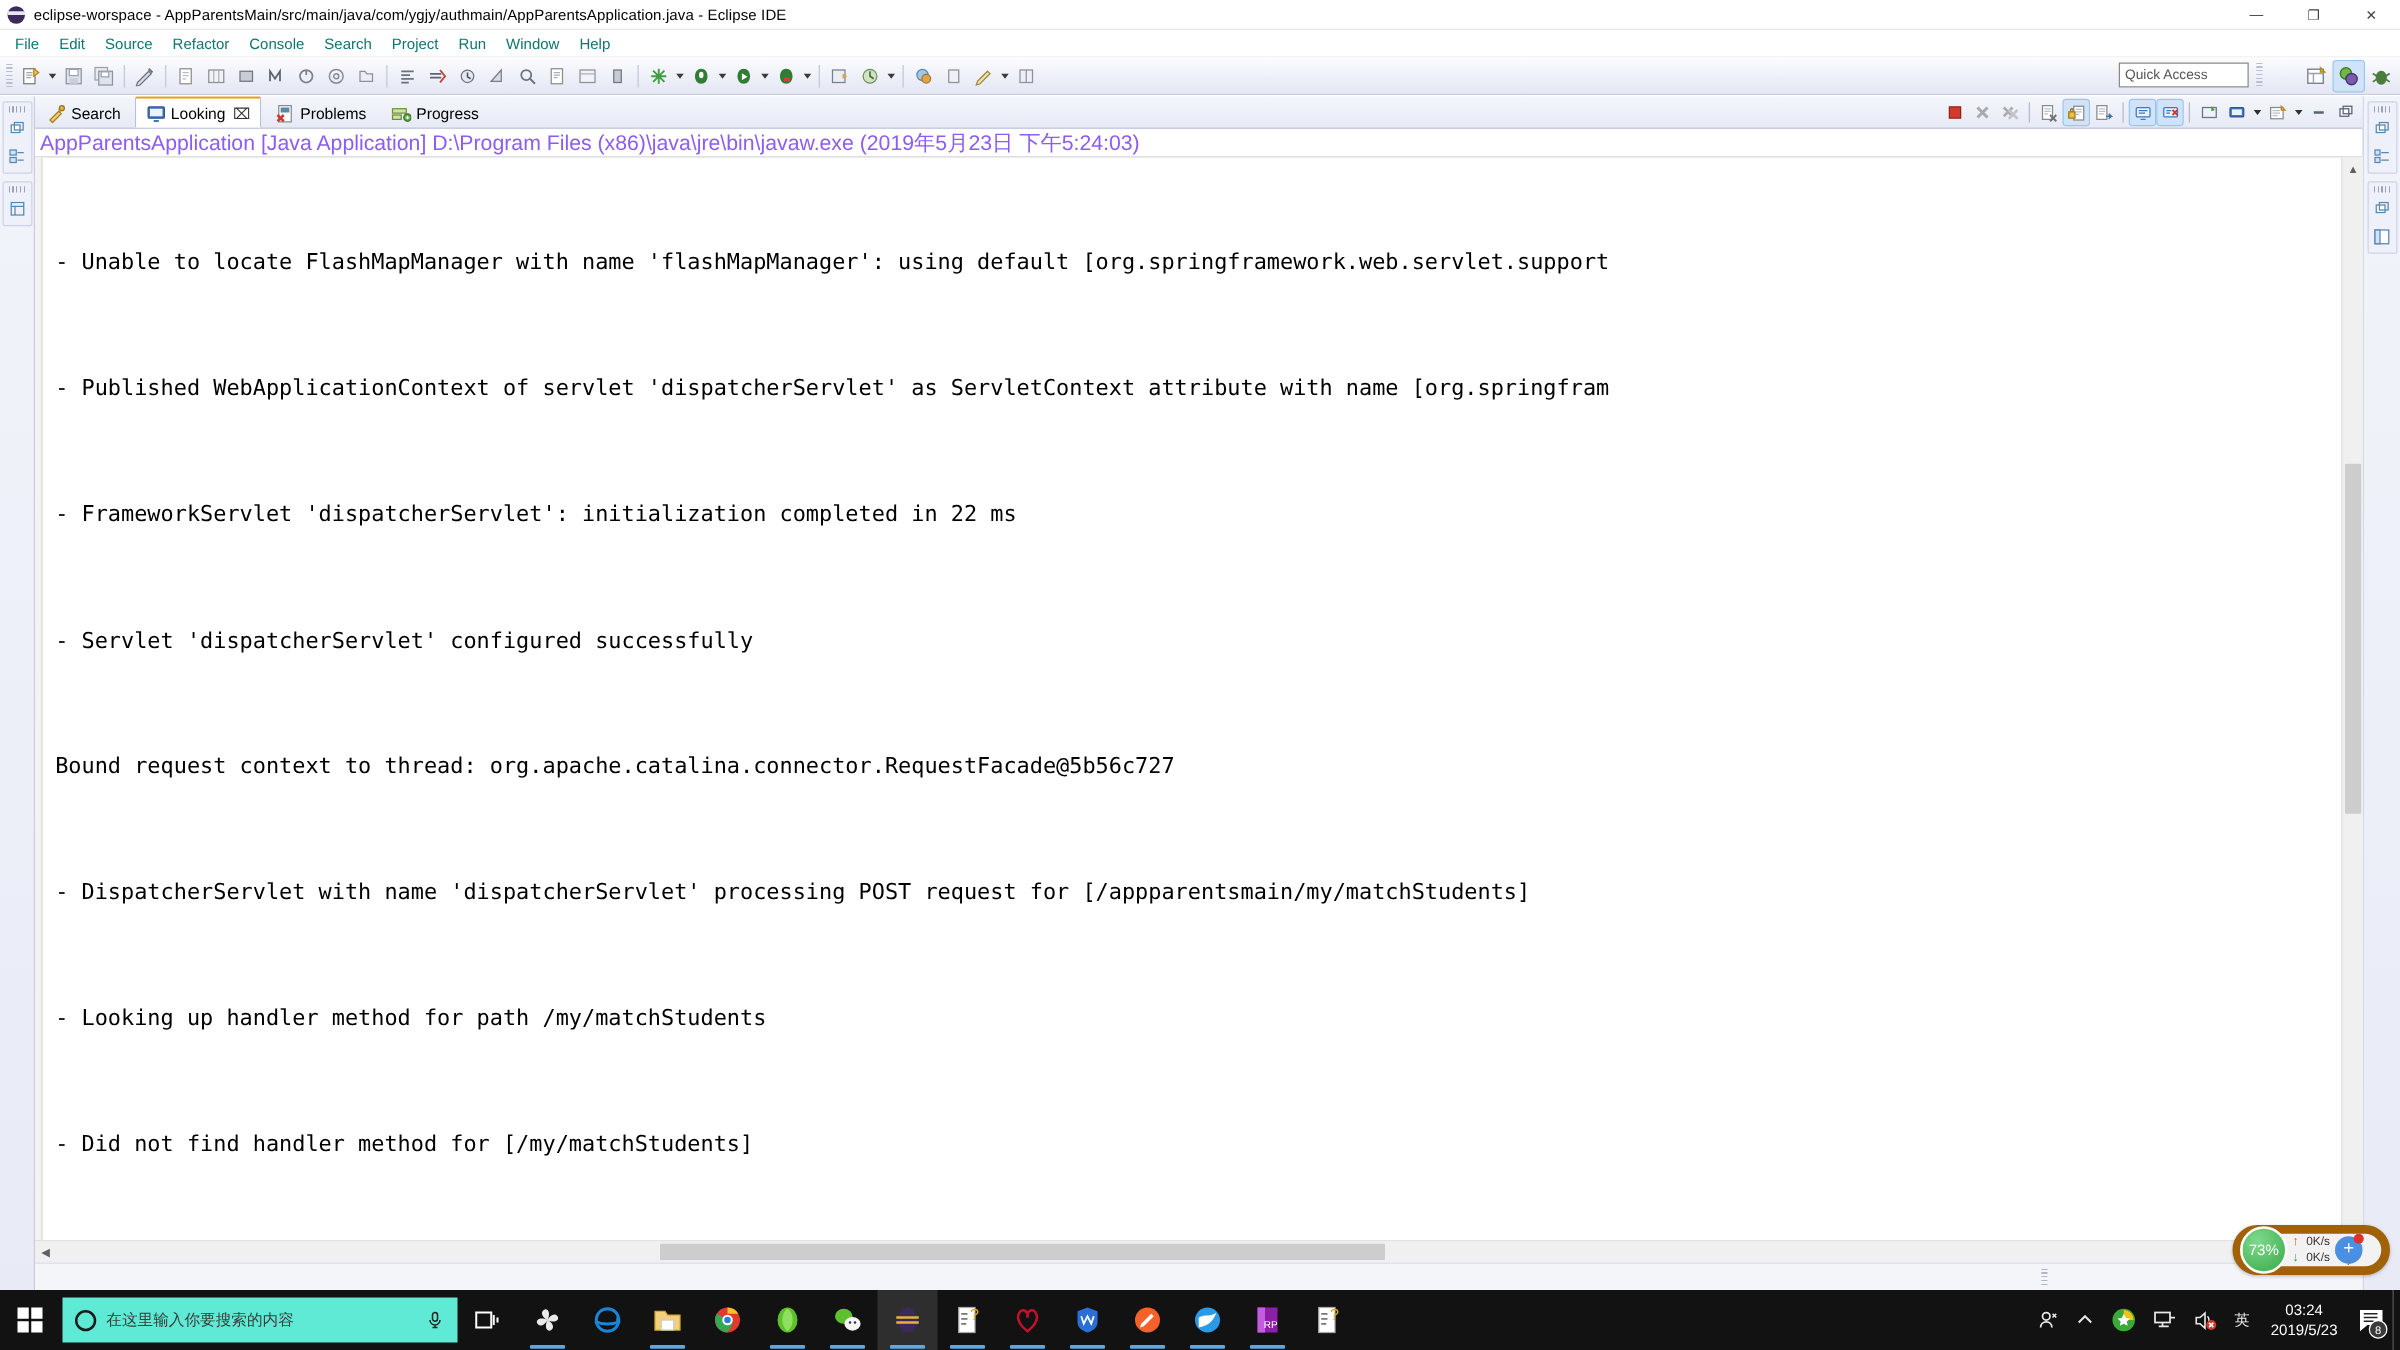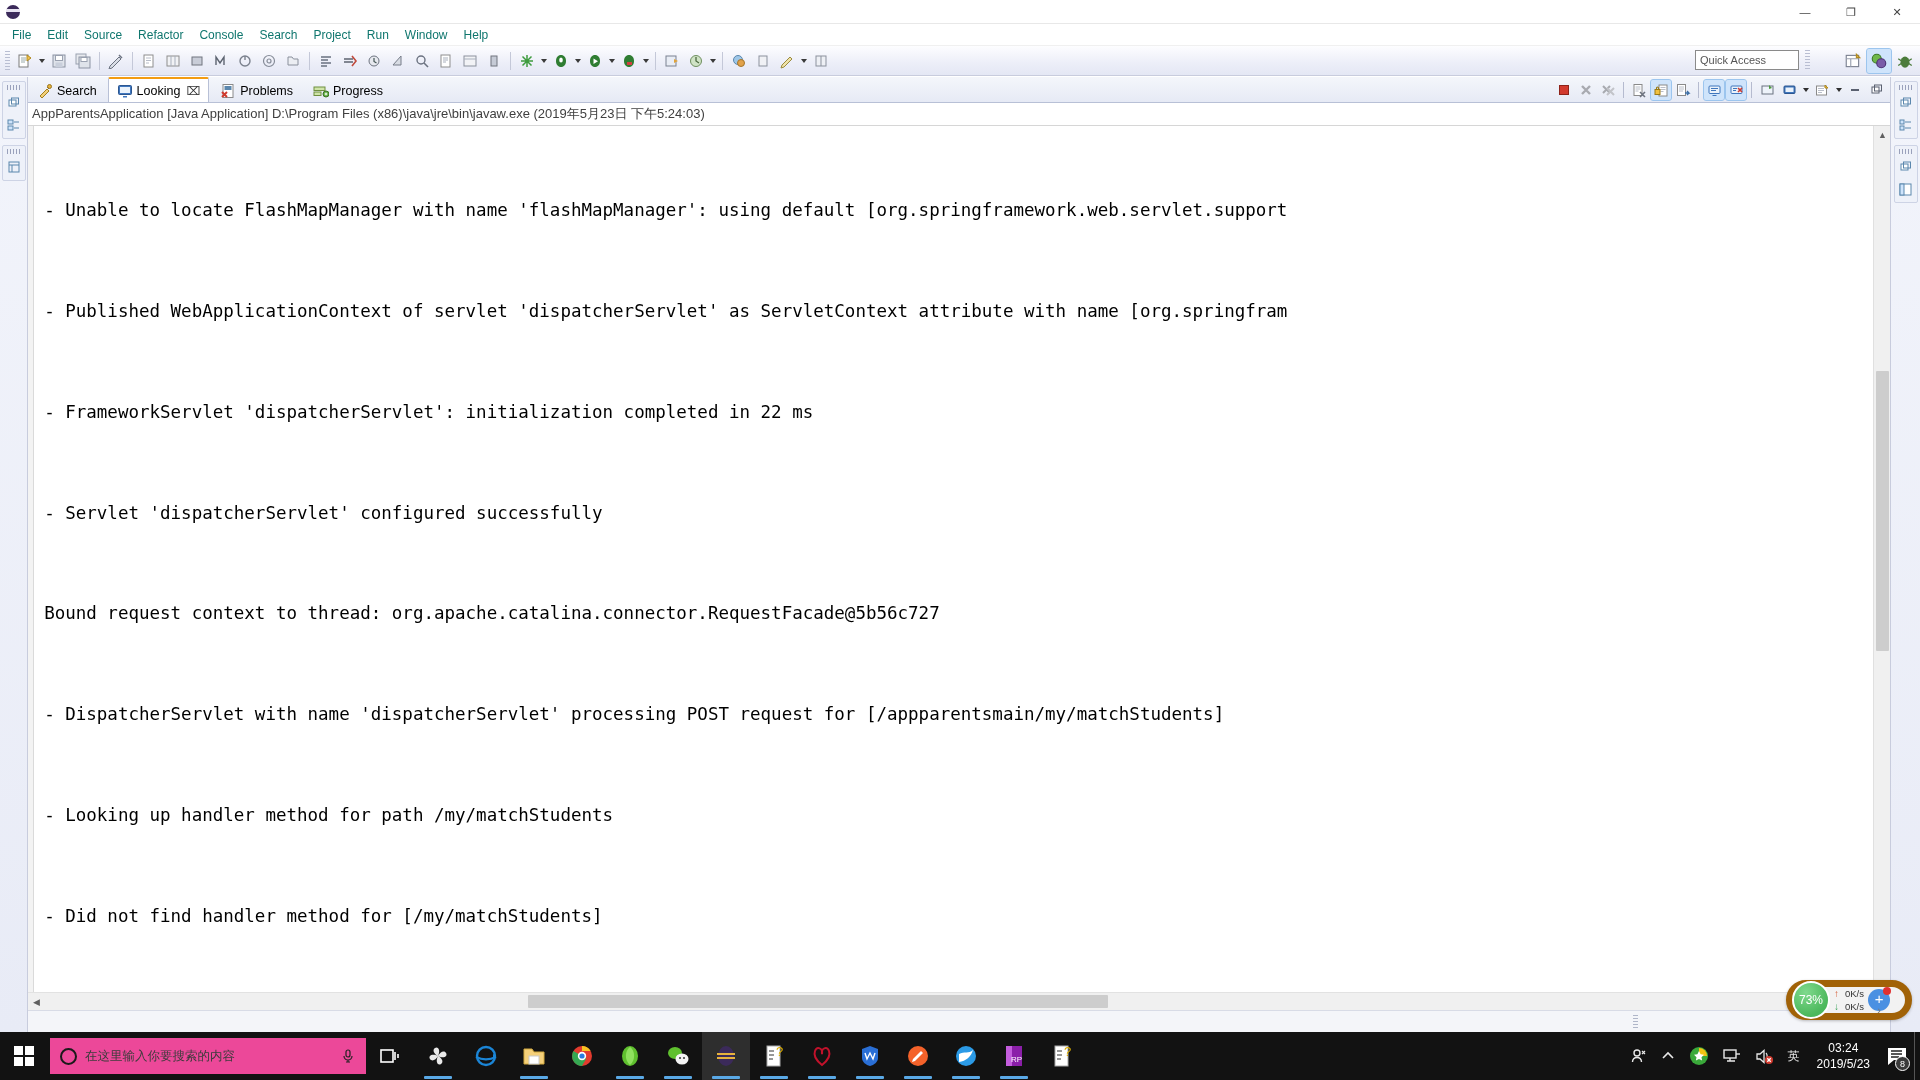--- a/index.html
+++ b/index.html
@@ -172,21 +172,21 @@
     justify-content: center; margin: 0 1px; border-radius: 2px;
   }
   .ct-btn.toggled { background: #cfe4fb; outline: 1px solid #9cc5ee; }
   .ct-sep { width:1px; height:16px; background:#b5bbcf; margin:0 4px; }
   .ct-arrow { width: 11px; height: 20px; display:flex; align-items:center; justify-content:center; }
   .ct-arrow:after { content:""; border-left:3.5px solid transparent; border-right:3.5px solid transparent; border-top:4px solid #2f2f2f; }
 
   
   #console-head {
     height: 22px; display: flex; align-items: center;
-    font-size: 13px; color: #404040; padding-left: 4px;
+    font-size: 17px; color: #8b5cf6; padding-left: 4px;
     background: #fff;
     white-space: nowrap; overflow: hidden;
   }
 
   
   #console-wrap {
     flex: 1; position: relative; background: #fff;
     border-top: 1px solid #d6d6d6;
     display: flex; min-height: 0;
   }
@@ -291,21 +291,21 @@
     background: #121212; display: flex; align-items: center; z-index: 50;
   }
   #start-btn {
     width: 48px; height: 48px; display: flex; align-items: center;
     justify-content: center; flex: 0 0 auto;
   }
   .win-logo { width: 20px; height: 20px; display: grid;
     grid-template-columns: 9px 9px; grid-template-rows: 9px 9px; gap: 2px; }
   .win-logo i { background: #fff; display: block; }
   #search-box {
-    width: 316px; height: 36px; background: #ec4899;
+    width: 316px; height: 36px; background: #5eead4;
     display: flex; align-items: center; flex: 0 0 auto;
     margin-left: 2px; padding: 0 6px;
   }
   #search-box .circ {
     width: 17px; height: 17px; border: 2.4px solid #1a1a1a;
     border-radius: 50%; margin: 0 8px 0 4px; flex: 0 0 auto;
   }
   #search-box .ph { font-size: 12.5px; color: #3c3c3c; flex: 1; }
   #search-box .mic { width: 16px; height: 16px; margin-right: 4px; }
   .tb-app {
@@ -343,20 +343,21 @@
   #showdesk { width: 6px; height: 48px; border-left: 1px solid #555; }
 </style>
 </head>
 <body>
 
 <div id="titlebar">
   <div id="app-logo">
     <div class="ring"></div>
       <div class="band"></div>
   </div>
+  <div id="title-text">eclipse-worspace - AppParentsMain/src/main/java/com/ygjy/authmain/AppParentsApplication.java - Eclipse IDE</div>
   <div id="win-ctrl">
     <div>—</div>
     <div>❐</div>
     <div class="close">✕</div>
   </div>
 </div>
 
 <div id="menubar">
   <div class="mi">File</div>
   <div class="mi">Edit</div>

